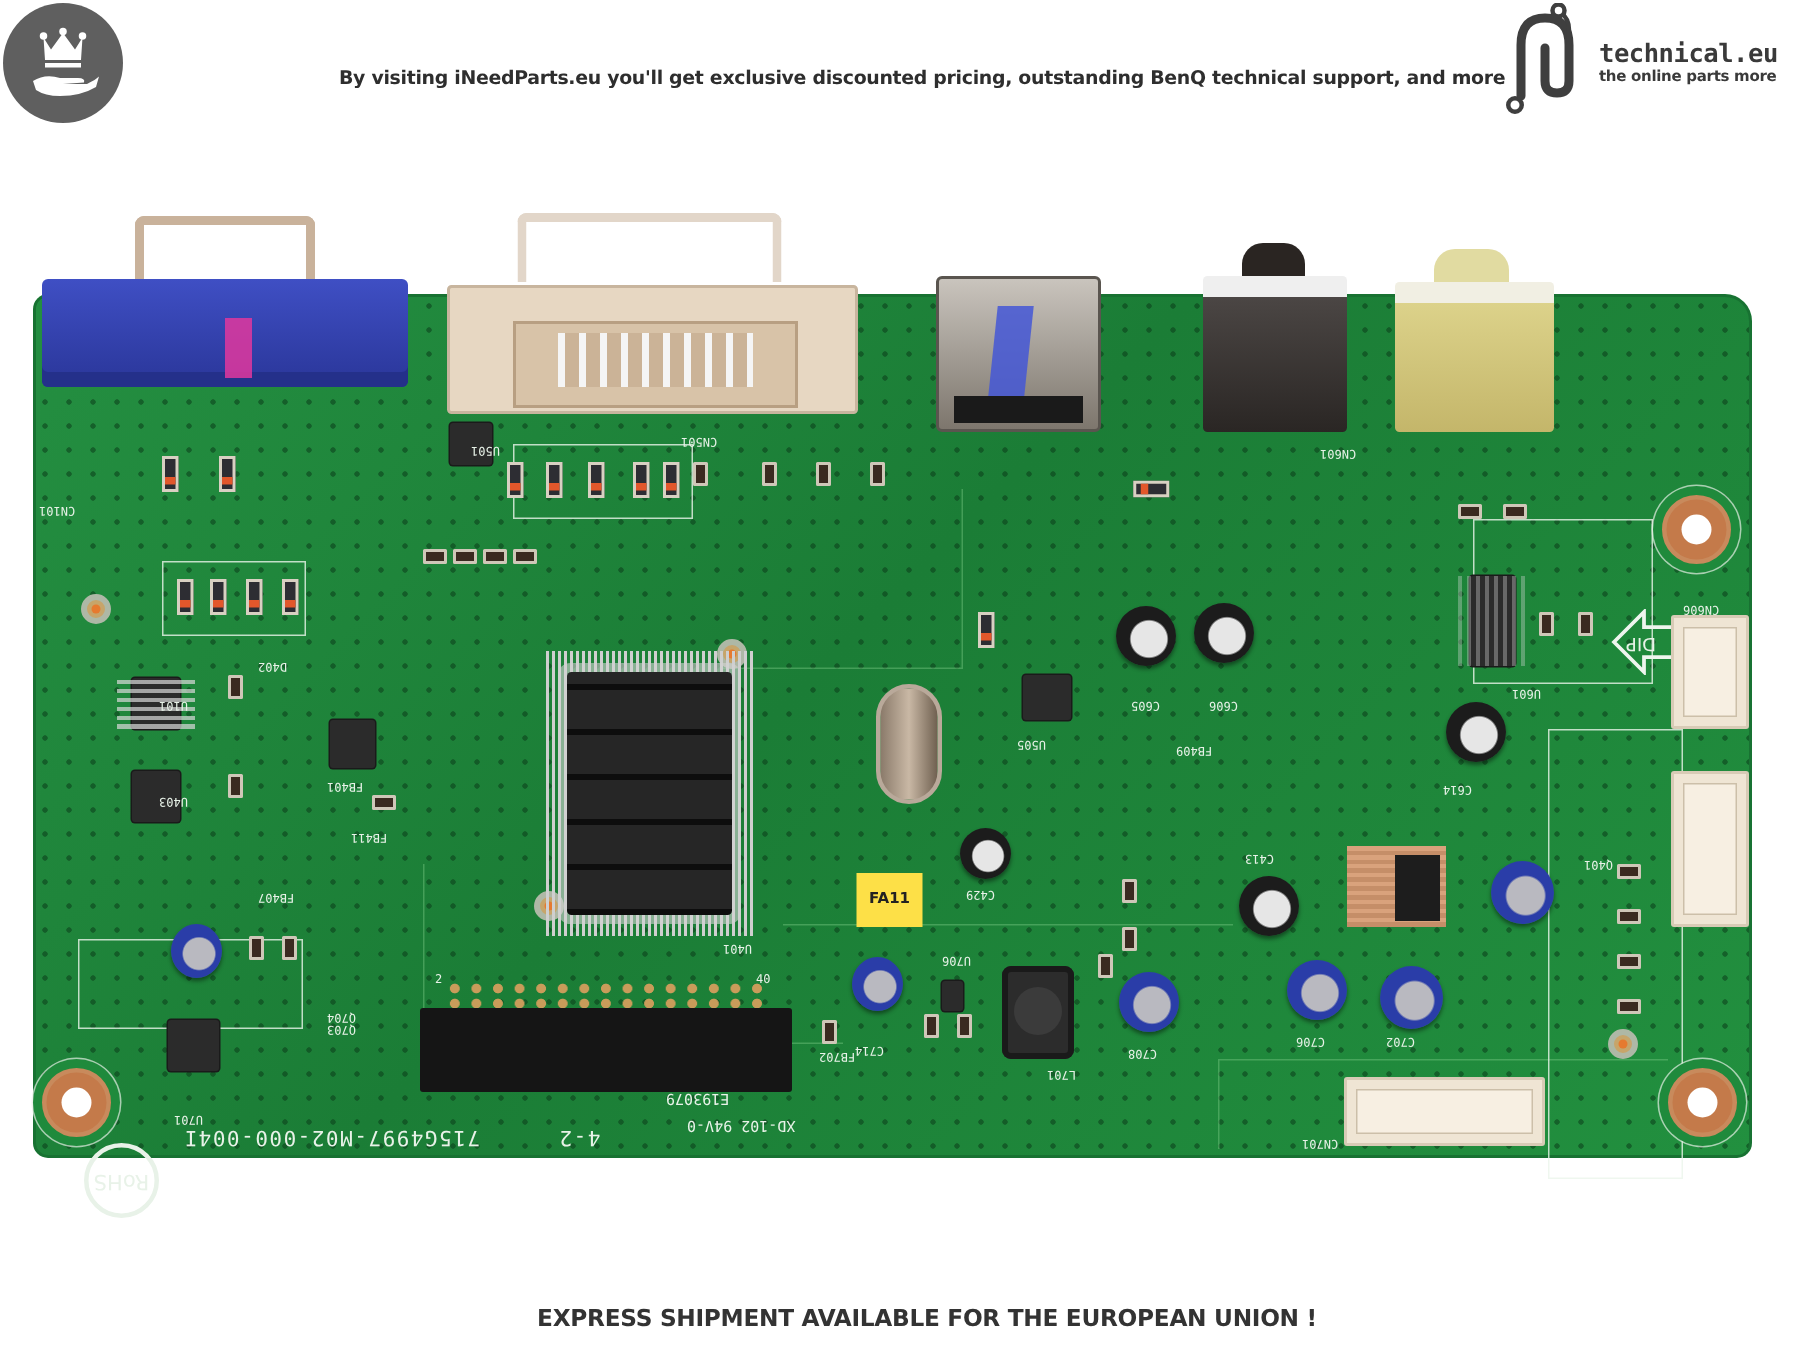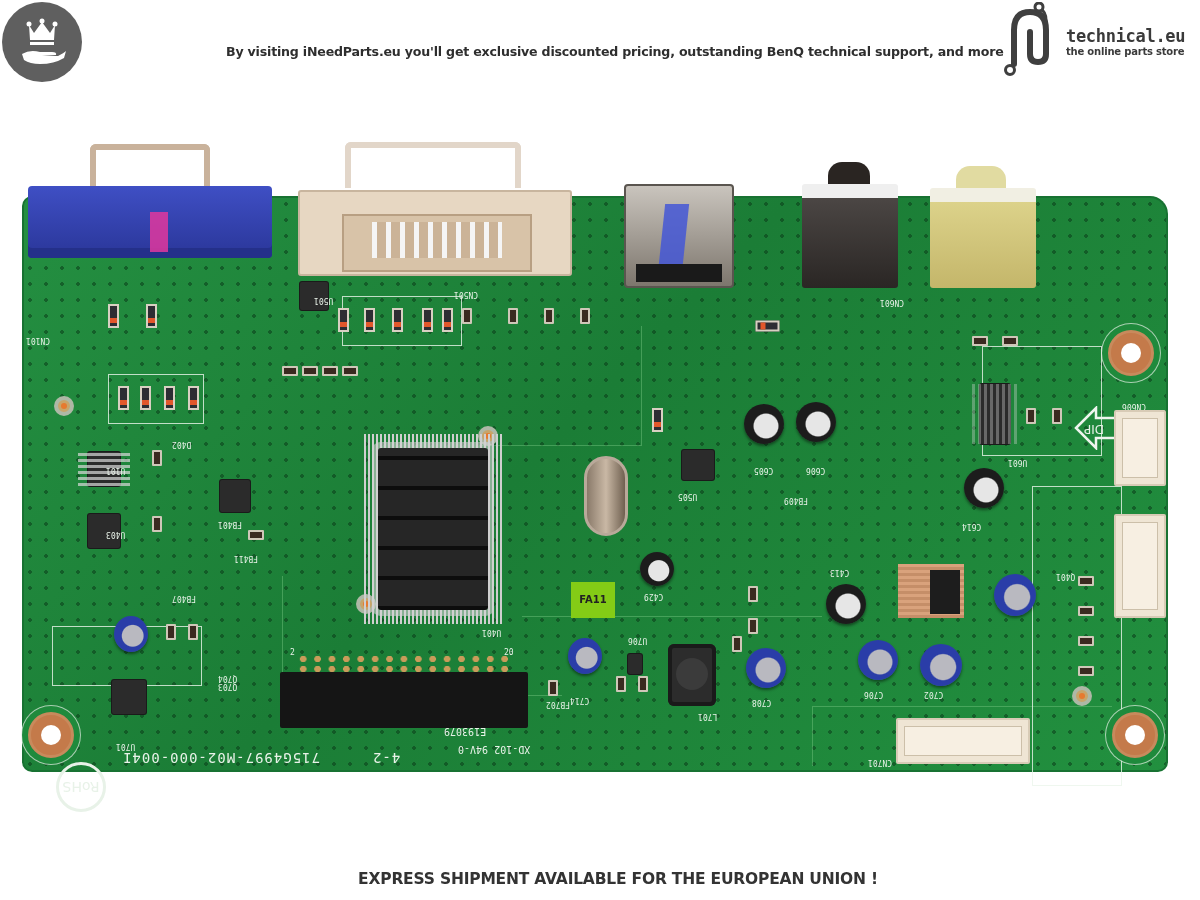--- a/index.html
+++ b/index.html
@@ -61,21 +61,21 @@
     .hdmi-blue { position: absolute; left: 36px; top: 18px; width: 24px; height: 60px; background: #4457d6; opacity: 0.85; transform: skewX(-6deg); }
     .jack-dark-top { position: absolute; left: 828px; top: 162px; width: 42px; height: 28px; background: #2a2522; border-radius: 14px 14px 0 0; }
     .jack-dark { position: absolute; left: 802px; top: 184px; width: 96px; height: 104px; background: linear-gradient(#4b4644, #2a2624); border-top: 14px solid #efefef; border-radius: 3px; }
     .jack-yel-top { position: absolute; left: 956px; top: 166px; width: 50px; height: 30px; background: #e1dba1; border-radius: 14px 14px 0 0; }
     .jack-yel { position: absolute; left: 930px; top: 188px; width: 106px; height: 100px; background: linear-gradient(#dcd28a, #c4b66a); border-top: 14px solid #f1efe3; border-radius: 3px; }
 
     .heatsink { position: absolute; left: 378px; top: 448px; width: 110px; height: 162px; background: #141414; border-radius: 3px;
       background-image: repeating-linear-gradient(0deg, #0d0d0d 0 4px, #262626 4px 30px), repeating-linear-gradient(90deg, transparent 0 28px, #0a0a0a 28px 32px); box-shadow: 0 0 0 6px rgba(210,210,210,0.6); }
     .qfp { position: absolute; left: 364px; top: 434px; width: 138px; height: 190px; background: repeating-linear-gradient(90deg, #cfcfcf 0 2px, transparent 2px 4px); }
     .crystal { position: absolute; left: 584px; top: 456px; width: 44px; height: 80px; border-radius: 22px; background: linear-gradient(90deg, #8a7a6a, #c9b8a5, #6f6050); border: 3px solid #b9a99a; }
-    .fa-label { position: absolute; left: 571px; top: 582px; width: 44px; height: 36px; background: #84cc16; font-family: "DejaVu Sans", sans-serif; font-weight: bold; font-size: 10px; color: #222; text-align: center; line-height: 36px; }
+    .fa-label { position: absolute; left: 571px; top: 582px; width: 44px; height: 36px; background: #fde047; font-family: "DejaVu Sans", sans-serif; font-weight: bold; font-size: 10px; color: #222; text-align: center; line-height: 36px; }
     .inductor { position: absolute; left: 668px; top: 644px; width: 48px; height: 62px; background: #2c2c2c; border-radius: 6px; box-shadow: inset 0 0 0 4px #1a1a1a; }
     .inductor::after { content: ""; position: absolute; left: 8px; top: 14px; width: 32px; height: 32px; border-radius: 50%; background: #3b3b3b; }
     .lvds { position: absolute; left: 280px; top: 672px; width: 248px; height: 56px; background: #151515; border-radius: 2px; }
     .lvds-pins { position: absolute; left: 296px; top: 654px; width: 216px; height: 20px; background: radial-gradient(circle, #c99c5a 0 3px, transparent 3.5px); background-size: 14.4px 10px; }
     .white-conn { position: absolute; background: #efe5d4; border: 2px solid #d8cbb6; border-radius: 2px; }
     .white-conn .slot { position: absolute; left: 6px; right: 6px; top: 6px; bottom: 6px; background: #f7efe2; border: 1px solid #ccbfa9; }
     .reg-pad { position: absolute; left: 898px; top: 564px; width: 66px; height: 54px; background: repeating-linear-gradient(0deg, #c58e68 0 3px, #d9a27c 3px 6px); }
     .reg { position: absolute; left: 930px; top: 570px; width: 30px; height: 44px; background: #1d1d1d; }
     .dip-arrow { position: absolute; left: 1052px; top: 210px; width: 62px; height: 44px; }
     .rohs { position: absolute; left: 34px; top: 566px; width: 50px; height: 50px; border: 3px solid #e8f2e8; border-radius: 50%; color: #e8f2e8; font-family: "DejaVu Sans", sans-serif; font-size: 14px; text-align: center; line-height: 44px; transform: rotate(180deg); }
@@ -98,21 +98,21 @@
 
 <div class="brand">
   <svg width="64" height="76" viewBox="0 0 64 76">
     <path d="M12 62 L12 28 Q12 10 28 10 Q44 10 44 28 L44 52 Q44 60 36 60 Q28 60 28 52 L28 30" stroke="#3f3f3f" stroke-width="6" fill="none" stroke-linecap="round"></path>
     <path d="M44 28 L44 18 Q44 10 38 6" stroke="#3f3f3f" stroke-width="3" fill="none"></path>
     <circle cx="37" cy="5" r="4" fill="#fff" stroke="#3f3f3f" stroke-width="3"></circle>
     <circle cx="8" cy="68" r="4.5" fill="#fff" stroke="#3f3f3f" stroke-width="3"></circle>
     <path d="M12 62 L10 64" stroke="#3f3f3f" stroke-width="3"></path>
   </svg>
   <div class="brand-name">technical.eu</div>
-  <div class="brand-sub">the online parts store</div>
+  <div class="brand-sub">the online parts more</div>
 </div>
 
 <div>
 
   <div class="vga-shell"></div>
   <div class="dvi-shell"></div>
 
   <div class="board">
 
     <div class="trace" style="left:260px;top:380px;width:280px;height:120px;border-width:0 0 1.5px 1.5px;"></div>
@@ -209,21 +209,21 @@
     <div class="silk-text flip" style="left:4px;top:140px;">CN101</div>
     <div class="silk-text flip" style="left:432px;top:94px;">CN501</div>
     <div class="silk-text flip" style="left:858px;top:102px;">CN601</div>
     <div class="silk-text flip" style="left:1100px;top:206px;">CN606</div>
     <div class="silk-text flip" style="left:846px;top:562px;">CN701</div>
     <div class="silk-text flip big" style="left:100px;top:554px;">715G4997-M02-000-004I</div>
     <div class="silk-text flip big" style="left:350px;top:554px;">4-2</div>
     <div class="silk-text flip" style="left:436px;top:548px;font-size:10px;">XD-102 94V-0</div>
     <div class="silk-text flip" style="left:422px;top:530px;font-size:10px;">E193079</div>
     <div class="silk-text" style="left:268px;top:452px;">2</div>
-    <div class="silk-text" style="left:482px;top:452px;">20</div>
+    <div class="silk-text" style="left:482px;top:452px;">40</div>
     <div class="silk-text flip" style="left:84px;top:270px;">U101</div>
     <div class="silk-text flip" style="left:84px;top:334px;">U403</div>
     <div class="silk-text flip" style="left:460px;top:432px;">U401</div>
     <div class="silk-text flip" style="left:986px;top:262px;">U601</div>
     <div class="silk-text flip" style="left:656px;top:296px;">U505</div>
     <div class="silk-text flip" style="left:94px;top:546px;">U701</div>
     <div class="silk-text flip" style="left:676px;top:516px;">L701</div>
     <div class="silk-text flip" style="left:732px;top:270px;">C605</div>
     <div class="silk-text flip" style="left:784px;top:270px;">C606</div>
     <div class="silk-text flip" style="left:940px;top:326px;">C614</div>

